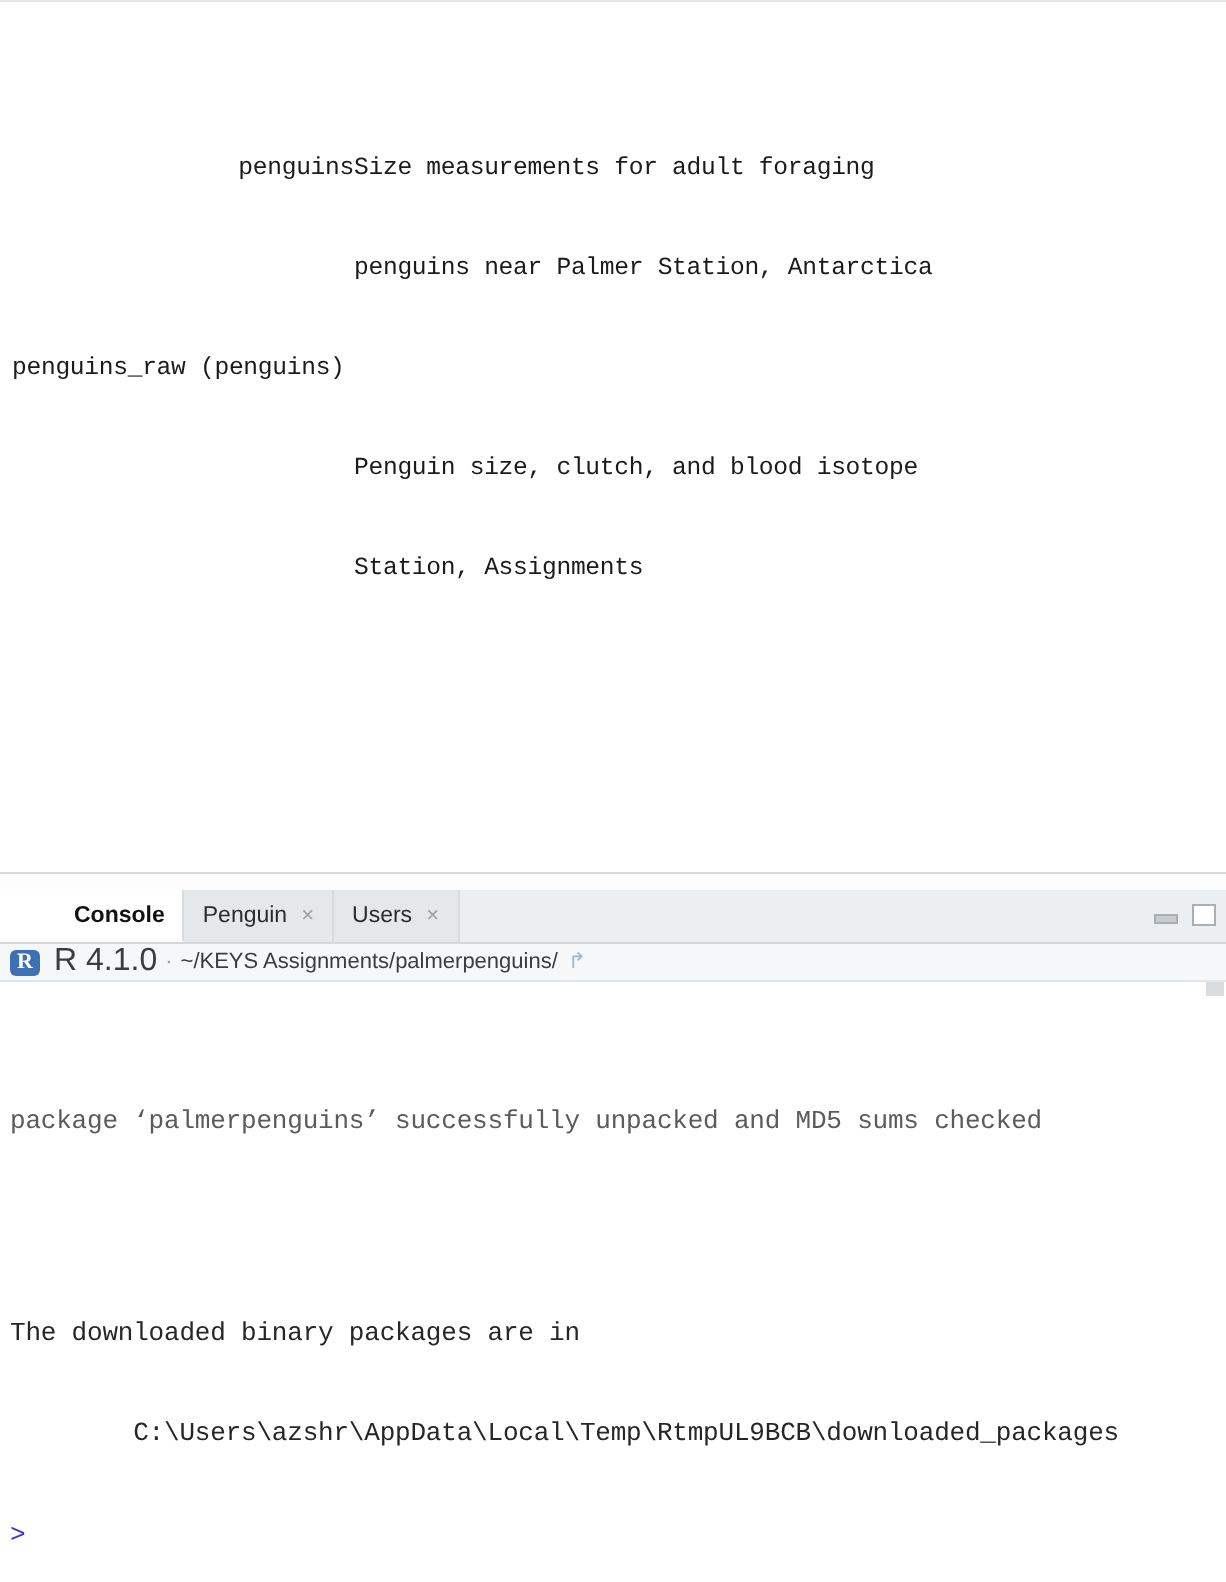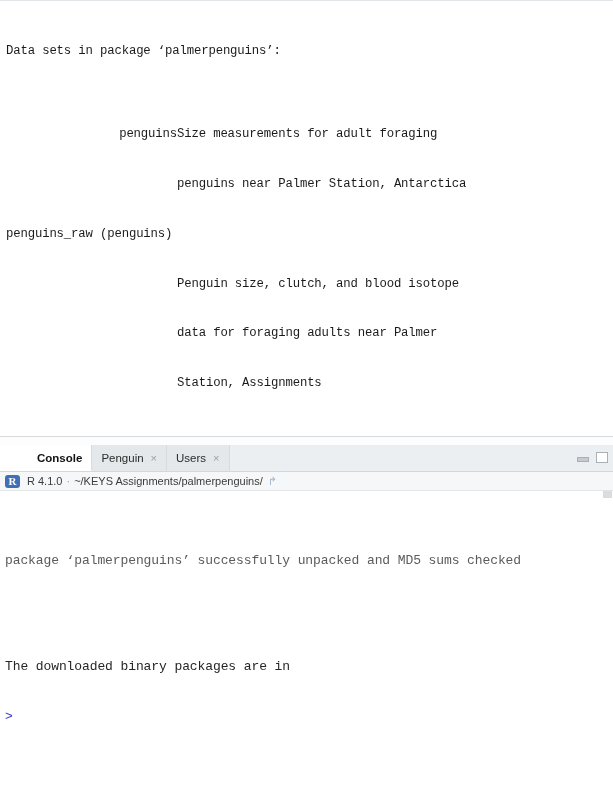--- a/index.html
+++ b/index.html
@@ -161,21 +161,21 @@
     color: #ffffff;
     font-family: "Liberation Serif", serif;
     font-weight: bold;
     font-size: 11px;
     line-height: 13px;
     text-align: center;
     margin-right: 7px;
     flex: none;
   }
   #r-version {
-    font-size: 11px;
+    font-size: 16px;
     color: #3c3c3c;
     white-space: nowrap;
   }
   #path-sep {
     font-size: 11px;
     color: #9a9fa3;
     margin: 0 4px;
   }
   #r-path {
     font-size: 11px;
@@ -217,28 +217,26 @@
     right: 1px; top: 0;
     width: 9px; height: 7px;
     background: #d9dde0;
   }
 </style>
 </head>
 <body>
 
 <div id="help-pane">
   <div id="help-content">
-    <span class="help-row">Data sets in package ‘palmerpenguins’:</span>
     <span class="help-blank">
 </span>
     <span class="help-row"><span class="hname">penguins</span><span class="hdesc">Size measurements for adult foraging</span></span>
     <span class="help-row help-line-indent">penguins near Palmer Station, Antarctica</span>
     <span class="help-row">penguins_raw (penguins)</span>
     <span class="help-row help-line-indent">Penguin size, clutch, and blood isotope</span>
-    <span class="help-row help-line-indent">data for foraging adults near Palmer</span>
     <span class="help-row help-line-indent">Station, Assignments</span>
   </div>
 </div>
 
 <div id="splitter"></div>
 
 <div id="console-pane">
 
   <div id="tab-strip">
     <div class="tab active">
@@ -267,20 +265,21 @@
     <span id="path-arrow">↱</span>
   </div>
 
   <div id="console-output">
     <div id="scroll-nub"></div>
 
     <span class="cline clip-top">package ‘palmerpenguins’ successfully unpacked and MD5 sums checked</span>
     <span class="cline">
 </span>
     <span class="cline">The downloaded binary packages are in</span>
+    <span class="cline">        C:\Users\azshr\AppData\Local\Temp\RtmpUL9BCB\downloaded_packages</span>
     <span class="cline prompt">&gt; </span>
     
     
     
     
     
 
     
     
 

